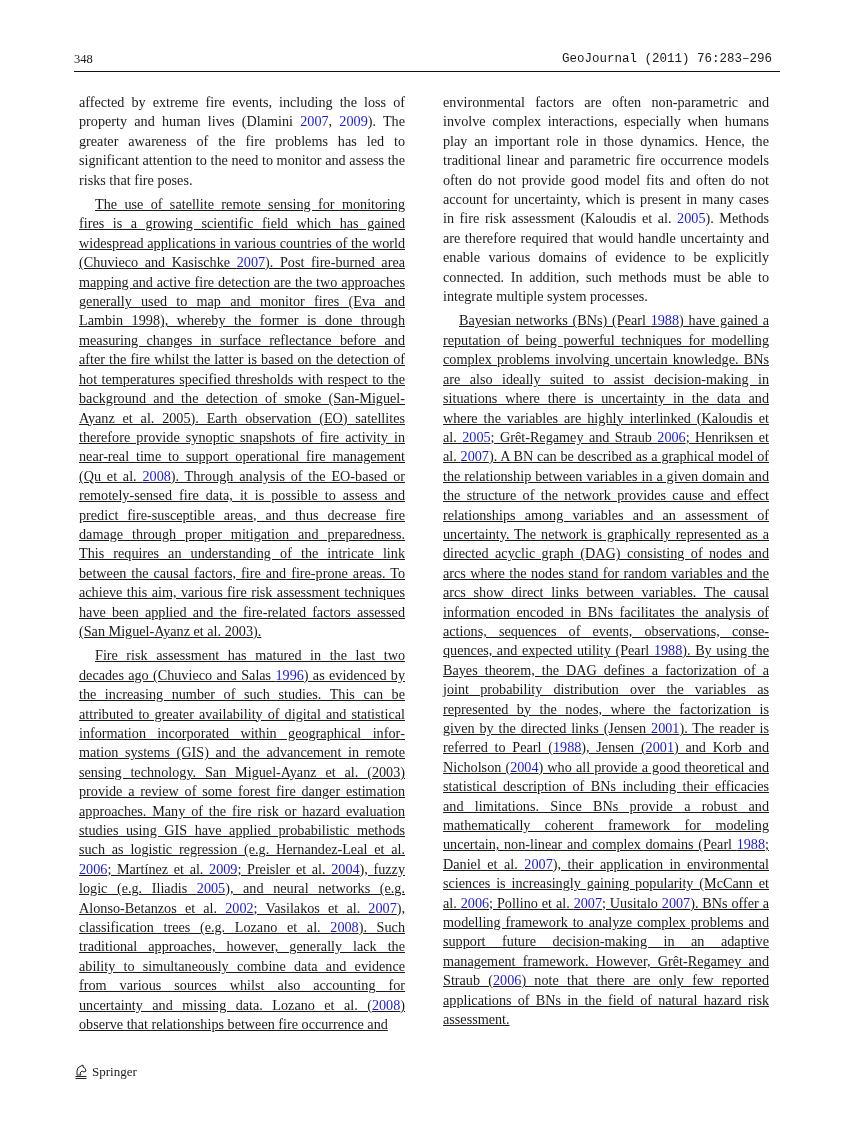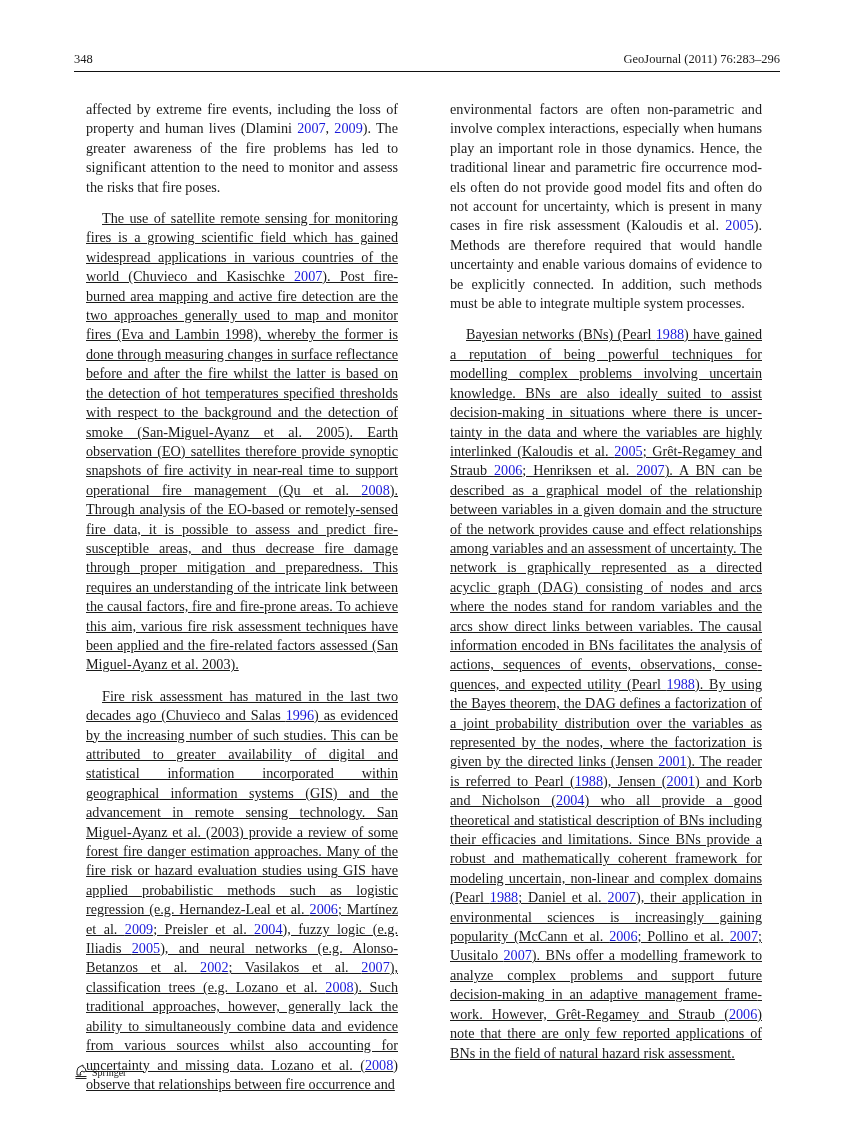--- a/index.html
+++ b/index.html
@@ -1,29 +1,29 @@
 <!DOCTYPE html>
 <html><head>
 <meta charset="utf-8">
 <style>
   html, body { margin: 0; padding: 0; background: #ffffff; }
   body { width: 851px; height: 1146px; position: relative; overflow: hidden;
          font-family: "Liberation Serif", "DejaVu Serif", serif; color: #1a1a1a; }
   .header { position: absolute; left: 74px; top: 49px; width: 706px; height: 22px;
             border-bottom: 1.5px solid #111; font-size: 12.5px; }
   .header .pnum { position: absolute; left: 0; top: 3px; }
-  .header .jref { position: absolute; right: 0; top: 3px; }
+  .header .jref { position: absolute; right: 8px; top: 3px; font-family: Liberation Mono, monospace; }
   .col { position: absolute; top: 88px; width: 336px; font-size: 14.2px; line-height: 19.4px;
          text-align: justify; hyphens: manual; }
   .col.left { left: 74px; }
   .col.right { left: 438px; }
-  .col p { margin: 12px; text-indent: 0; }
+  .col p { margin: 5px; text-indent: 0; }
   .col p.indent { text-indent: 16px; text-decoration: underline; }
   .cite { color: #1a1adb; }
-  .footer { position: absolute; left: 74px; top: 1064px; font-size: 10px; display: flex; align-items: center; gap: 4px; }
+  .footer { position: absolute; left: 74px; top: 1064px; font-size: 13px; display: flex; align-items: center; gap: 4px; }
   .logo { width: 14px; height: 16px; display: inline-block; }
 </style>
 </head>
 <body>
 
 <div class="header">
   <span class="pnum">348</span>
   <span class="jref">GeoJournal (2011) 76:283–296</span>
 </div>
 

